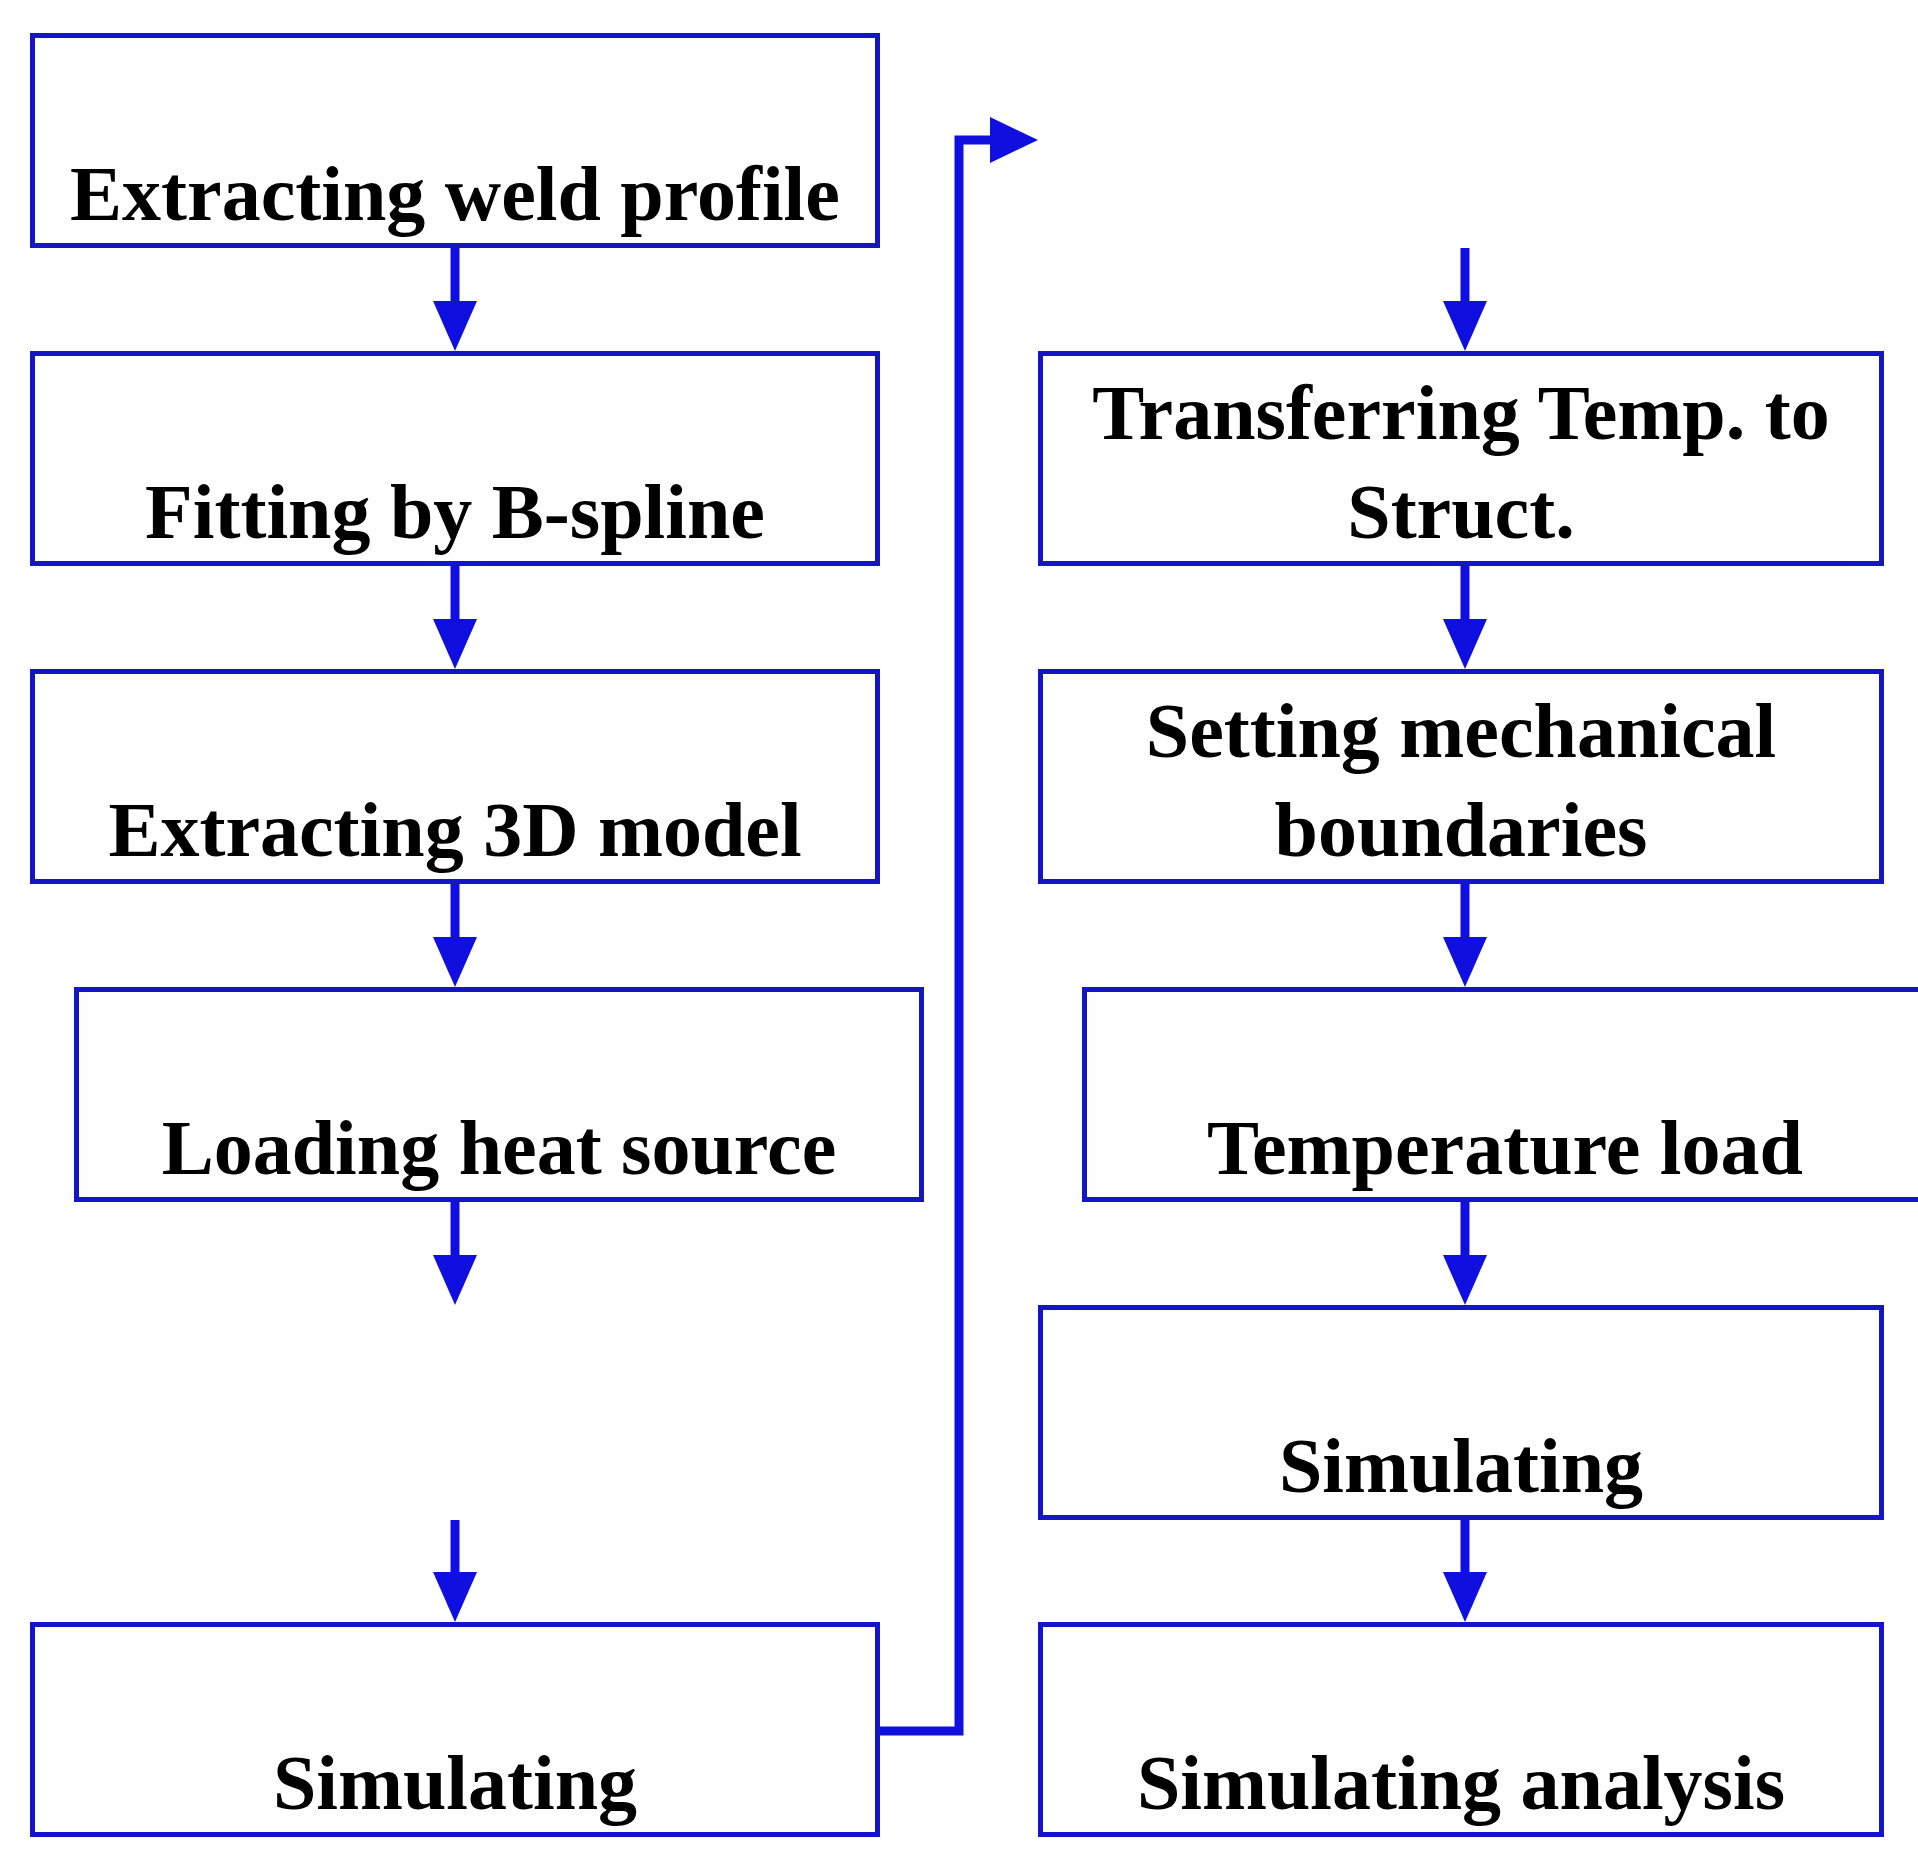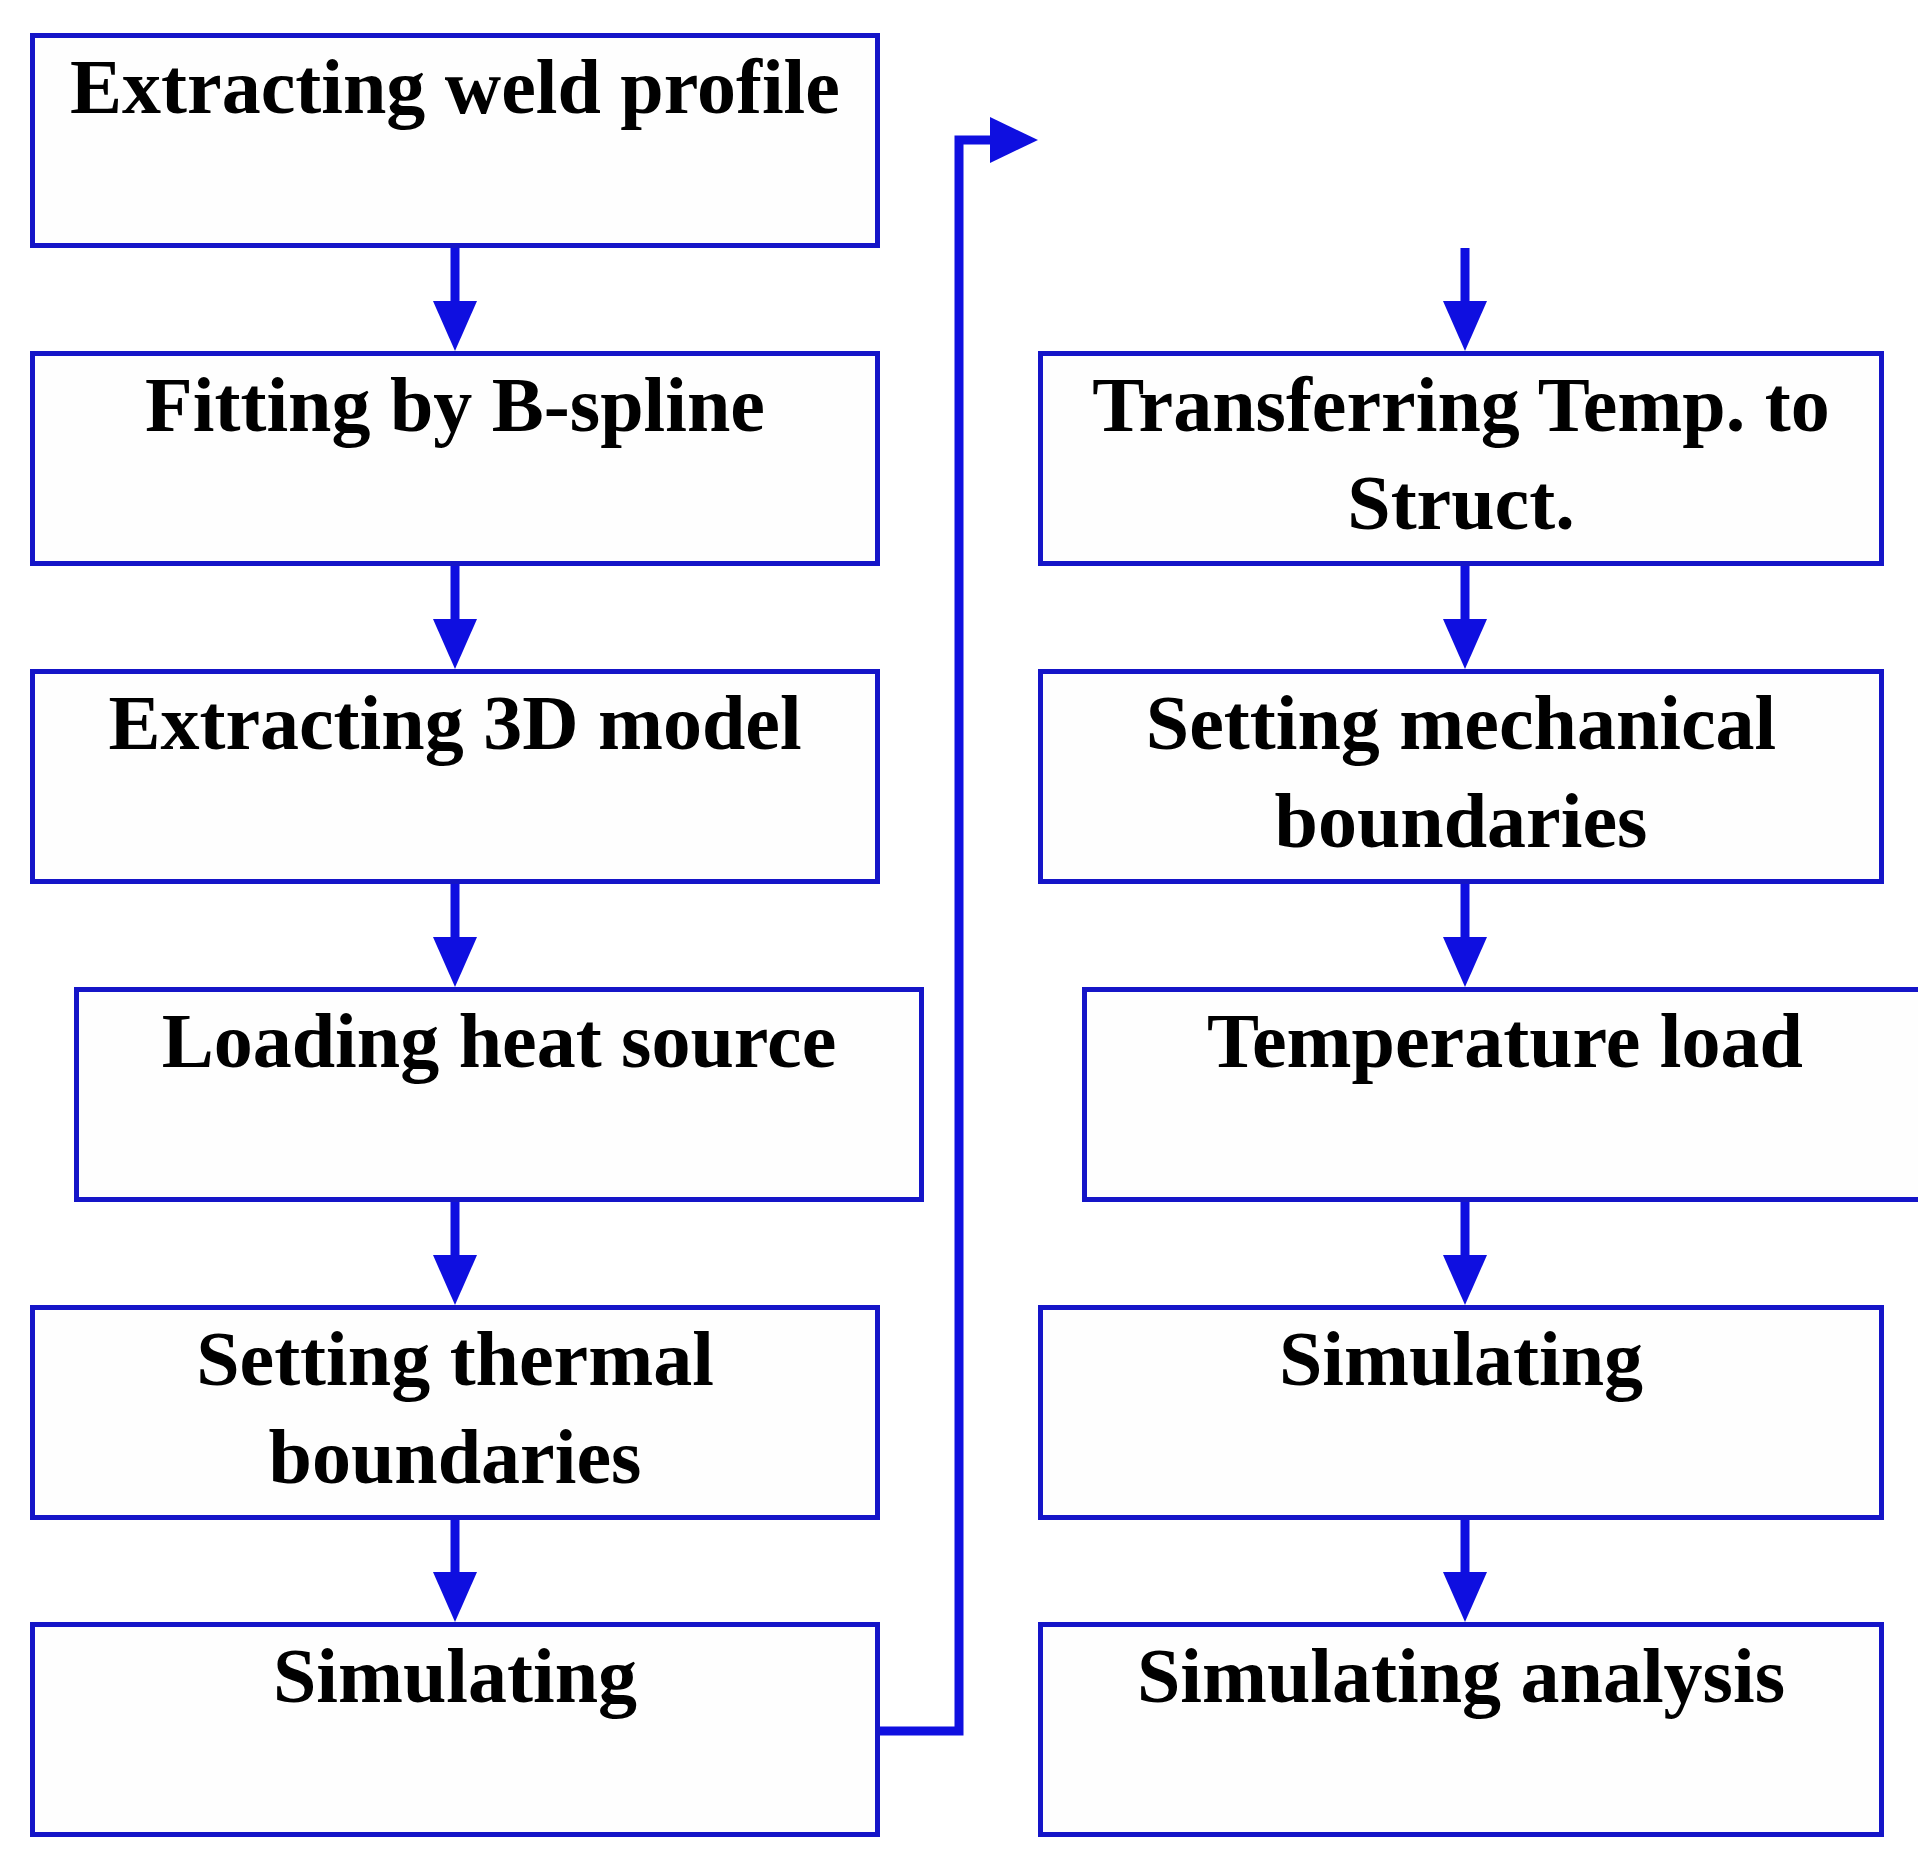--- a/index.html
+++ b/index.html
@@ -22,21 +22,21 @@
     width: 1918px;
     height: 1875px;
     display: block;
   }
   .flow-box {
     position: absolute;
     box-sizing: border-box;
     border: 5px solid #1515c8;
     background: #fefefe;
     display: flex;
-    align-items: flex-start;
+    align-items: flex-end;
     justify-content: center;
     text-align: center;
     color: #000000;
     font-weight: bold;
     font-size: 78px;
     line-height: 1.26;
     padding: 0 20px;
   }
   .col-left  { left: 30px;   width: 850px; }
   .col-right { left: 1038px; width: 846px; }
@@ -116,23 +116,20 @@
   </div>
   <div class="flow-box col-left row-2">
     <span>Fitting by B-spline</span>
   </div>
   <div class="flow-box col-left row-3">
     <span>Extracting 3D model</span>
   </div>
   <div class="flow-box col-left row-4">
     <span>Loading heat source</span>
   </div>
-  <div class="flow-box col-left row-5">
-    <span>Setting thermal boundaries</span>
-  </div>
   <div class="flow-box col-left row-6">
     <span>Simulating</span>
   </div>
 
   <div class="flow-box col-right row-2">
     <span>Transferring Temp. to Struct.</span>
   </div>
   <div class="flow-box col-right row-3">
     <span>Setting mechanical boundaries</span>
   </div>

